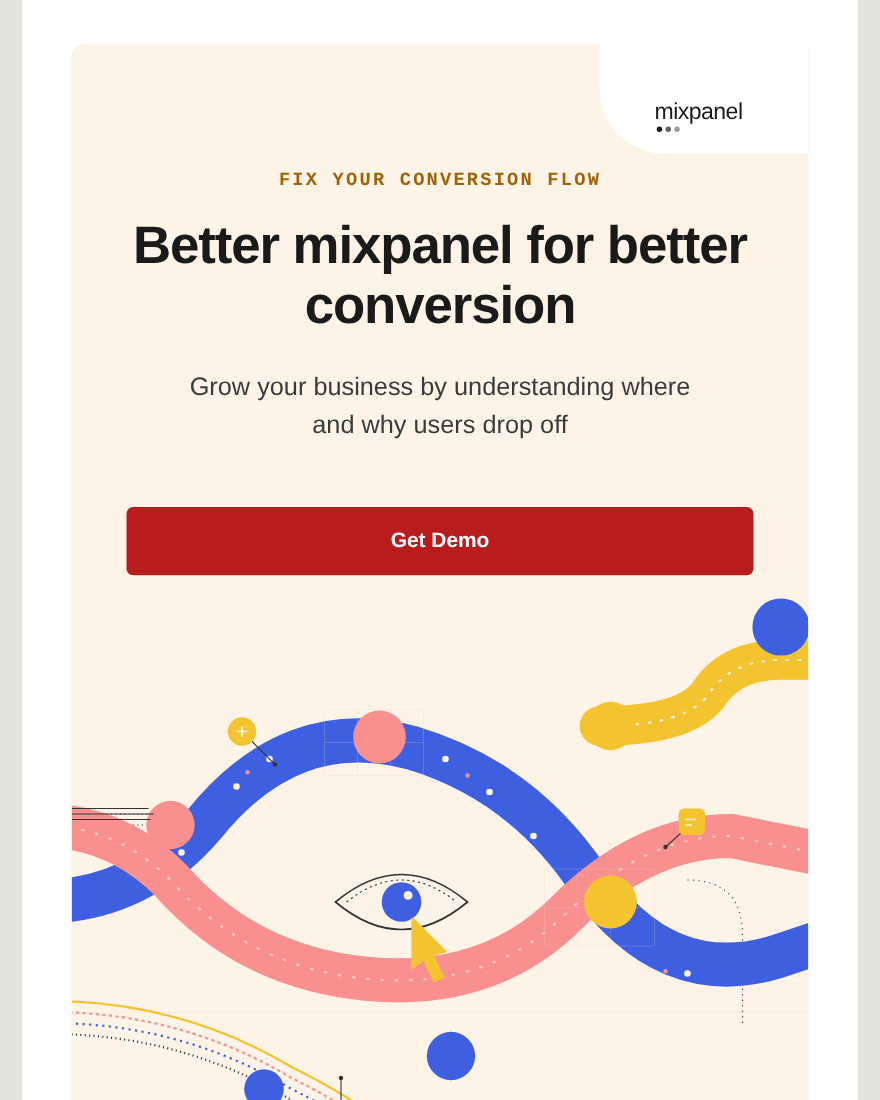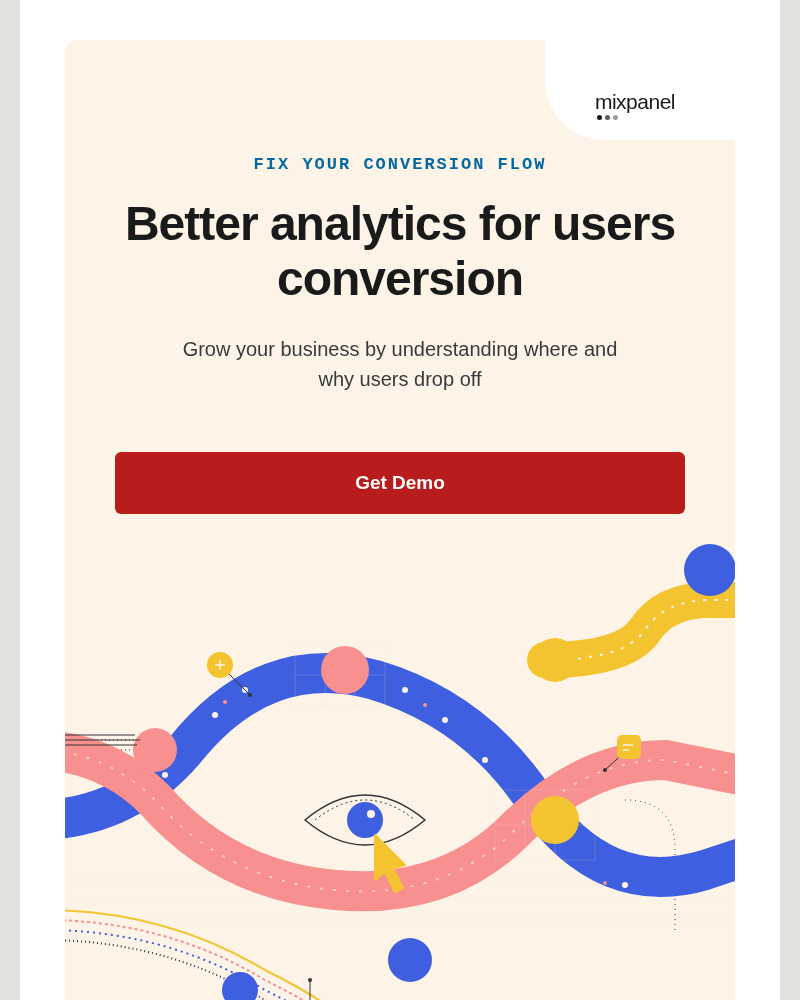--- a/index.html
+++ b/index.html
@@ -73,34 +73,34 @@
     .content {
       text-align: center;
       padding: 115px 40px 0;
       position: relative;
       z-index: 5;
     }
     .eyebrow {
       font-family: "Courier New", monospace;
       font-size: 17px;
       letter-spacing: 2px;
-      color: #0369a1;
+      color: #a16207;
       font-weight: 600;
       margin-bottom: 22px;
     }
     .headline {
       font-size: 48px;
       font-weight: 900;
       line-height: 1.15;
       color: #1a1a1a;
       letter-spacing: -1px;
       margin-bottom: 28px;
     }
     .subhead {
-      font-size: 20px;
+      font-size: 23px;
       color: #3a3a3a;
       line-height: 1.5;
       margin-bottom: 58px;
       font-weight: 400;
       padding: 0 60px;
     }
     .cta-button {
       display: block;
       width: 570px;
       margin: 0 auto;
@@ -138,21 +138,21 @@
       <div class="logo-text">mixpanel</div>
       <div class="logo-dots">
         <div class="logo-dot"></div>
         <div class="logo-dot"></div>
         <div class="logo-dot"></div>
       </div>
     </div>
 
     <div class="content">
       <div class="eyebrow">FIX YOUR CONVERSION FLOW</div>
-      <h1 class="headline">Better analytics for users conversion</h1>
+      <h1 class="headline">Better mixpanel for better conversion</h1>
       <p class="subhead">Grow your business by understanding where and why users drop off</p>
       <button class="cta-button">Get Demo</button>
     </div>
 
     <div class="illustration">
       <svg class="illo" viewBox="0 0 670 500" xmlns="http://www.w3.org/2000/svg">
 
         <g stroke="#f0e0d0" stroke-width="0.5" opacity="0.5">
           <line x1="0" y1="340" x2="670" y2="340"></line>
           <line x1="0" y1="360" x2="670" y2="360"></line>

